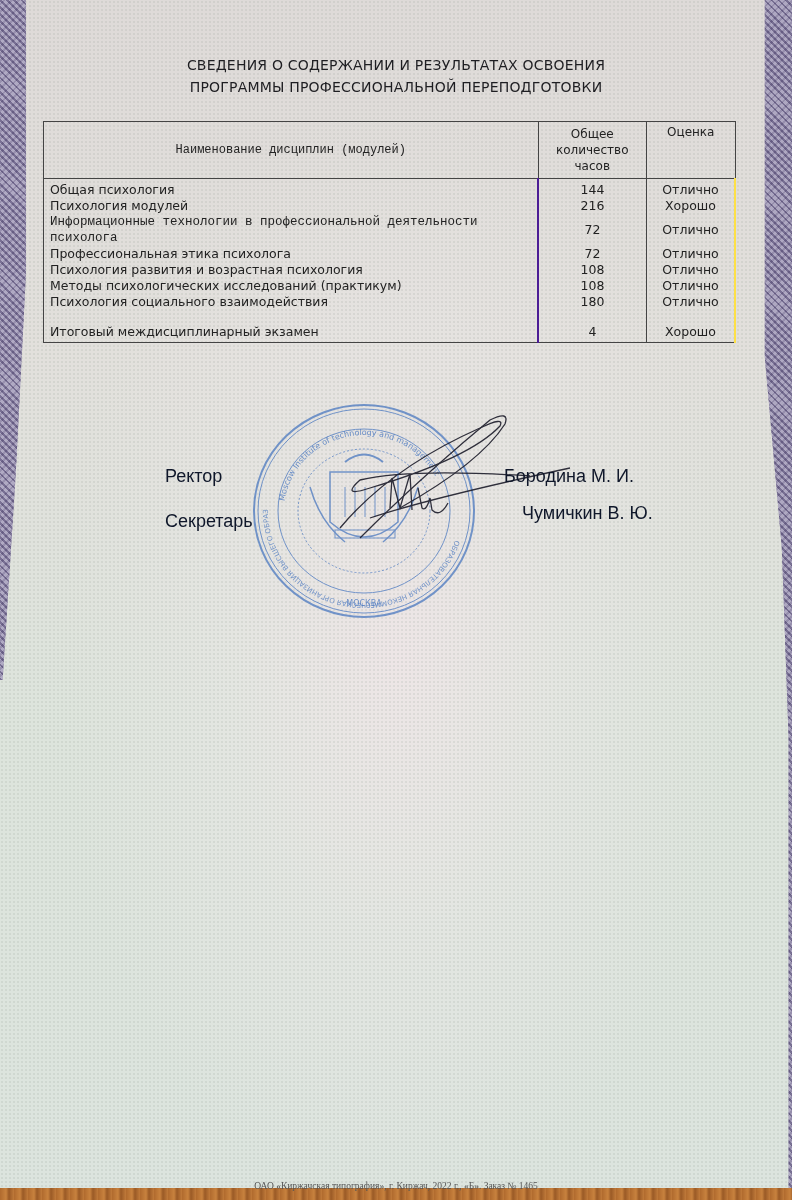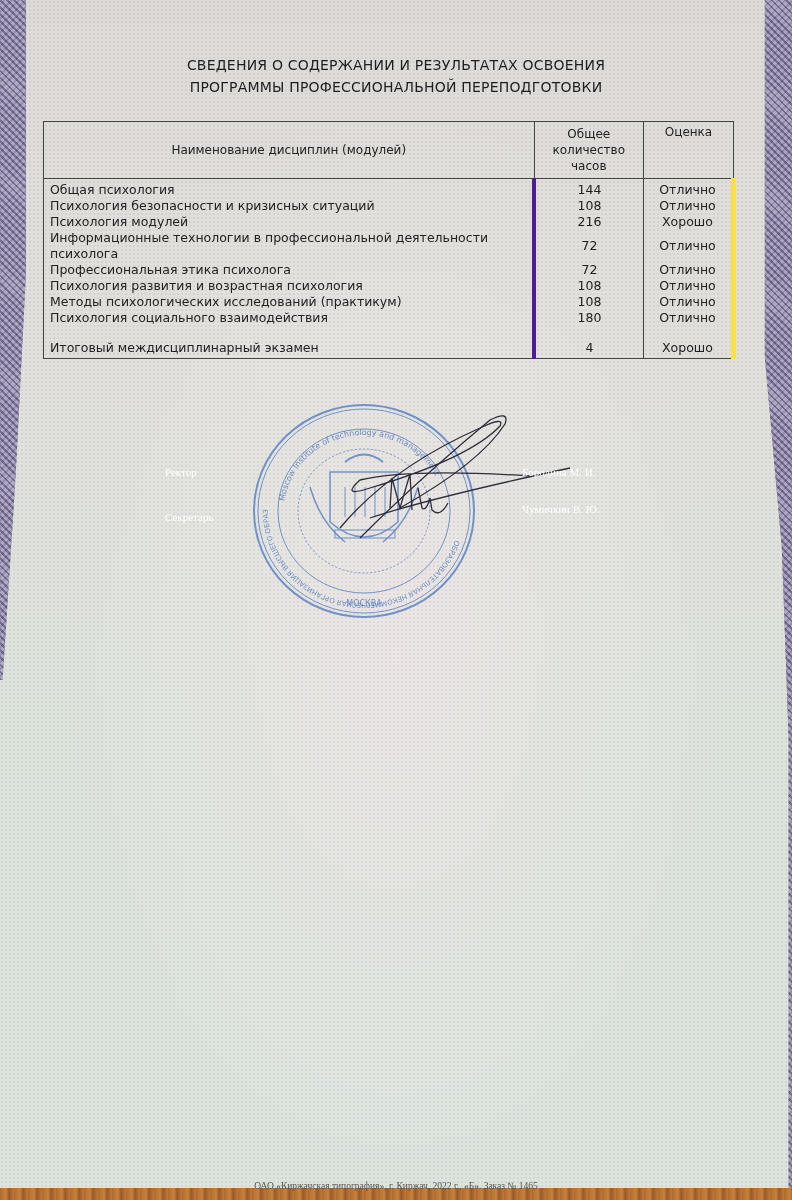--- a/index.html
+++ b/index.html
@@ -55,25 +55,25 @@
       font-size: 12.5px;
     }
     table.grades th {
       font-weight: normal; font-size: 12px; line-height: 16px;
       border: 1px solid #444;
       padding: 2px 4px; vertical-align: middle;
     }
     table.grades th.col-grade { vertical-align: top; }
     table.grades td { padding: 0 6px; line-height: 16px; vertical-align: middle; }
     table.grades td.name { border-left: 1px solid #444; }
-    table.grades td.hours { text-align: center; border-left: 4px solid #4c1d95; border-right: 1px solid #444; width: 95px; }
-    table.grades td.grade { text-align: center; border-right: 5px solid #fde047; width: 75px; }
+    table.grades td.hours { text-align: center; border-left: 2px solid #4c1d95; border-right: 1px solid #444; width: 95px; }
+    table.grades td.grade { text-align: center; border-right: 2px solid #fde047; width: 75px; }
     table.grades tr.last td { border-bottom: 1px solid #444; padding-top: 14px; padding-bottom: 2px; margin-left: 16px; }
     table.grades tr.first td { padding-top: 3px; }
-    .sign-row { position: absolute; font-family: Liberation Serif, serif; font-size: 11px; color: #ffffff; }
+    .sign-row { position: absolute; font-family: Liberation Sans, sans-serif; font-size: 18px; color: #0f172a; }
     .stamp { position: absolute; left: 250px; top: 402px; width: 228px; height: 218px; }
     .signature { position: absolute; left: 330px; top: 408px; width: 250px; height: 140px; }
     .footer {
       position: absolute; left: 0; width: 792px; top: 1140px; text-align: center;
       font-family: "Liberation Serif", "DejaVu Serif", serif;
       font-size: 9.5px; color: #555; margin-top: 41px;
     }
   </style>
 </head>
 <body>
@@ -84,43 +84,38 @@
 <div class="wood"></div>
 
 <div class="title">
   <div>СВЕДЕНИЯ О СОДЕРЖАНИИ И РЕЗУЛЬТАТАХ ОСВОЕНИЯ</div>
   <div>ПРОГРАММЫ ПРОФЕССИОНАЛЬНОЙ ПЕРЕПОДГОТОВКИ</div>
 </div>
 
 <table class="grades">
   <thead>
     <tr>
-      <th style="height:52px;">Наименование дисциплин (модулей)</th>
+      <th style="height:52px;font-family:Liberation Mono, monospace;">Наименование дисциплин (модулей)</th>
       <th style="width:95px;margin-top:48px;">Общее количество часов</th>
       <th class="col-grade" style="width:75px;">Оценка</th>
     </tr>
   </thead>
   <tbody>
     <tr class="first">
       <td class="name">Общая психология</td>
       <td class="hours">144</td>
       <td class="grade">Отлично</td>
     </tr>
     <tr>
-      <td class="name">Психология безопасности и кризисных ситуаций</td>
-      <td class="hours">108</td>
-      <td class="grade">Отлично</td>
-    </tr>
-    <tr>
       <td class="name">Психология модулей</td>
       <td class="hours">216</td>
       <td class="grade">Хорошо</td>
     </tr>
     <tr>
-      <td class="name" style="padding-right:20px;">Информационные технологии в профессиональной деятельности психолога</td>
+      <td class="name" style="padding-right:20px;font-family:Liberation Mono, monospace;">Информационные технологии в профессиональной деятельности психолога</td>
       <td class="hours">72</td>
       <td class="grade">Отлично</td>
     </tr>
     <tr>
       <td class="name">Профессиональная этика психолога</td>
       <td class="hours">72</td>
       <td class="grade">Отлично</td>
     </tr>
     <tr>
       <td class="name">Психология развития и возрастная психология</td>
@@ -174,17 +169,17 @@
   <g fill="none" stroke="#1c1c2a" stroke-width="1.3" opacity="0.9">
     <path d="M10 120 Q60 60 150 20 Q175 8 170 18 Q140 50 40 80 Q10 90 30 72 Q80 60 200 68"></path>
     <path d="M30 130 Q90 70 160 12 Q180 2 175 16 Q150 55 70 100"></path>
     <path d="M60 100 L62 70 L70 100 L80 66 L82 102"></path>
     <path d="M88 80 L92 100 Q96 104 100 90 L102 102 Q110 110 118 95"></path>
     <path d="M40 110 Q100 90 240 60"></path>
   </g>
 </svg>
 
 <div class="sign-row" style="left:165px; top:466px;">Ректор</div>
-<div class="sign-row" style="left:522px; top:466px;">Бородина М. И.</div>
+<div class="sign-row" style="left:504px; top:466px;">Бородина М. И.</div>
 <div class="sign-row" style="left:165px; top:503px;margin-top:8px;">Секретарь</div>
 <div class="sign-row" style="left:522px; top:503px;">Чумичкин В. Ю.</div>
 
 <div class="footer">ОАО «Киржачская типография», г. Киржач, 2022 г., «Б». Заказ № 1465</div>
 
 </body></html>

